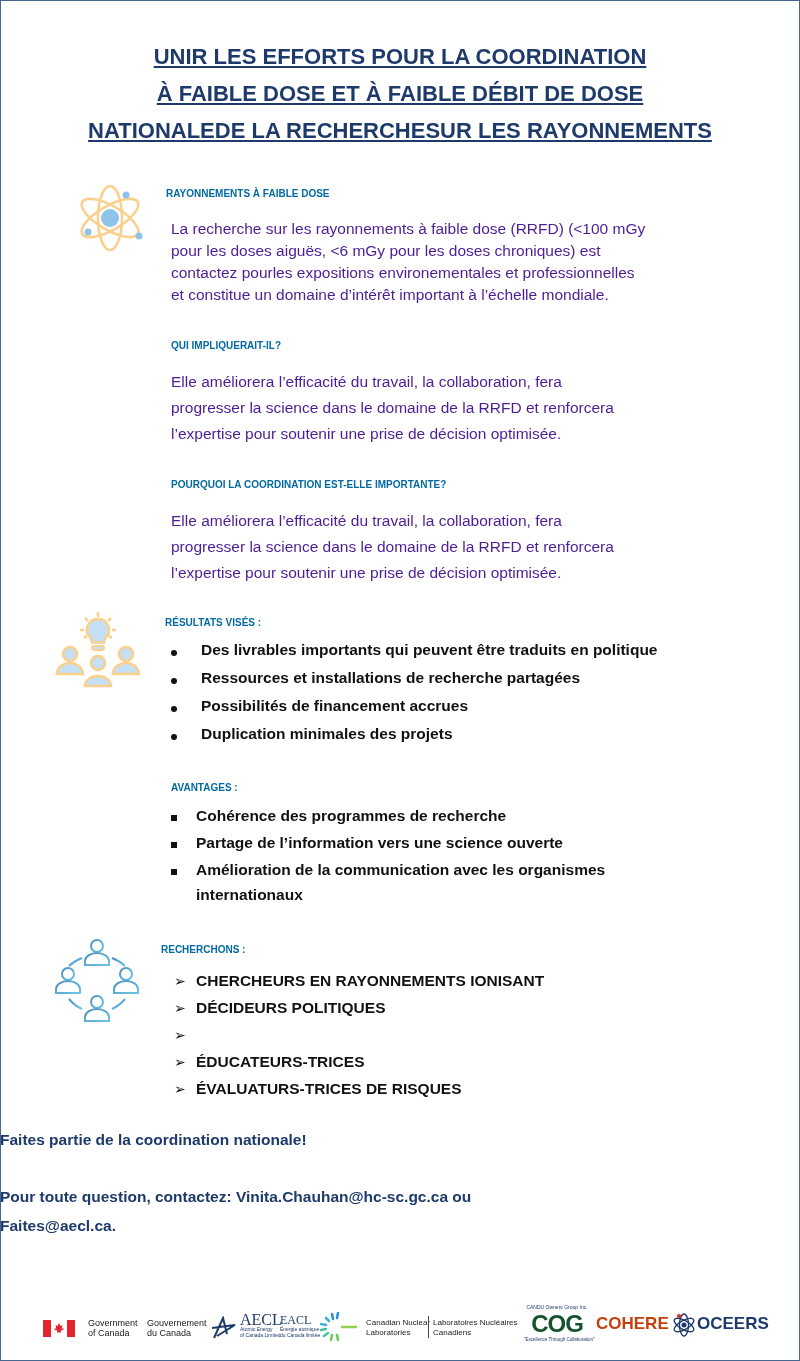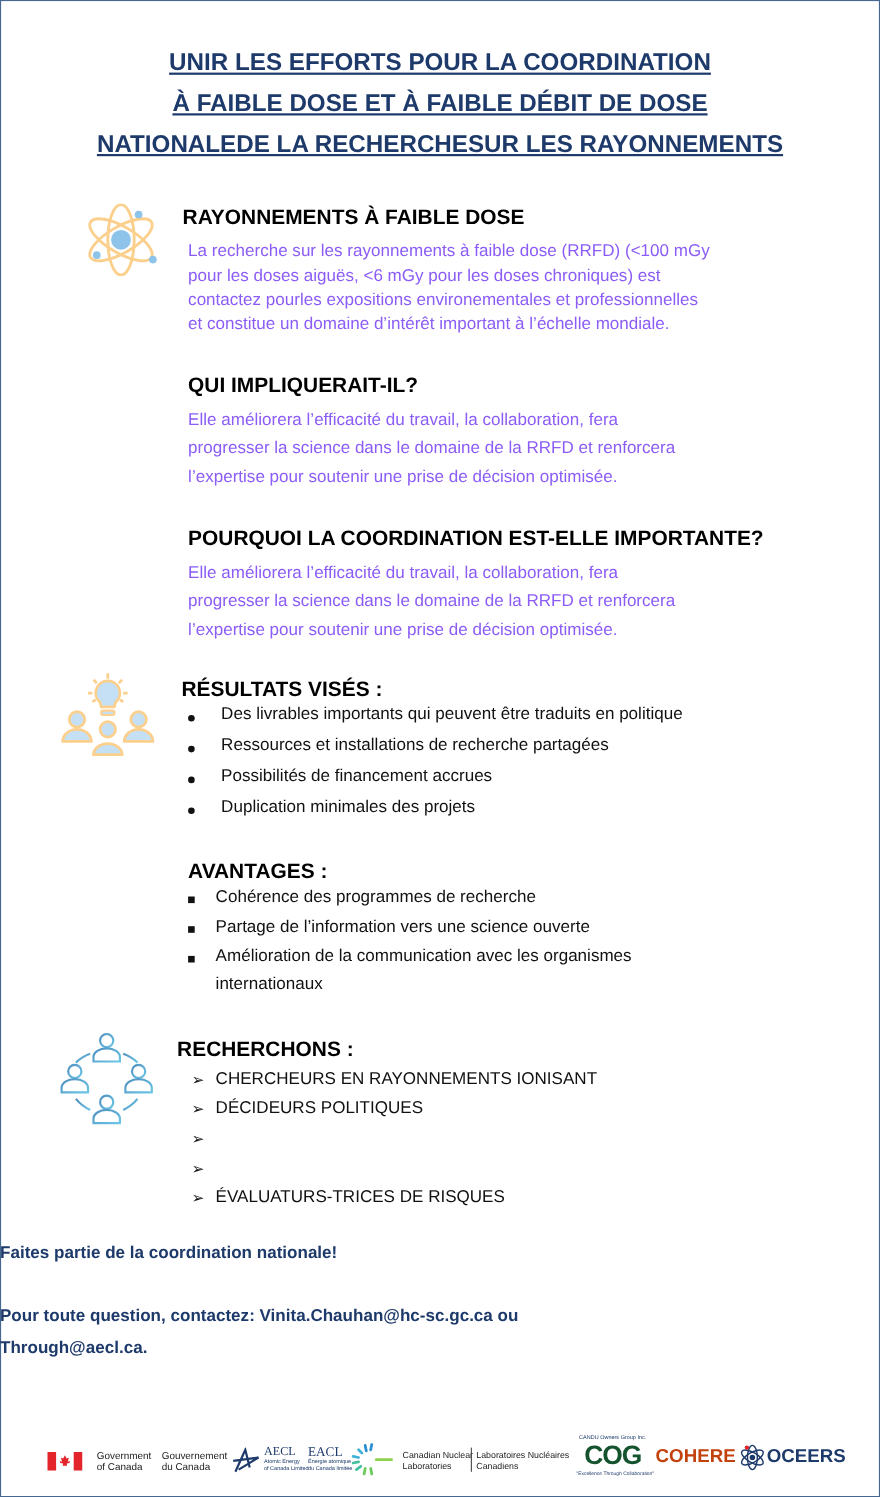--- a/index.html
+++ b/index.html
@@ -4,25 +4,25 @@
 <style>
   html, body { margin: 0; padding: 0; background: #ffffff; }
   body { width: 800px; height: 1361px; position: relative; overflow: hidden;
          font-family: "Liberation Sans", "DejaVu Sans", sans-serif; color: #111; }
   .frame { position: absolute; left: 0; top: 0; width: 798px; height: 1359px;
            border: 1px solid #46678f; box-sizing: content-box; }
   .title { position: absolute; left: 0; top: 38px; width: 800px; text-align: center;
            color: #1d3a6b; font-weight: bold; font-size: 22px; line-height: 37px;
            letter-spacing: 0px; }
   .title div { white-space: nowrap; text-decoration: underline; }
-  .heading { position: absolute; color: #000000; font-weight: bold; font-size: 19px;
+  .heading { position: absolute; color: #0369a1; font-weight: bold; font-size: 10px;
              white-space: nowrap; }
-  .para { position: absolute; font-size: 15.5px; line-height: 26px; color: #8b5cf6; white-space: nowrap; }
+  .para { position: absolute; font-size: 15.5px; line-height: 26px; color: #4c1d95; white-space: nowrap; }
   .list { position: absolute; margin: 0; padding: 0; list-style: none; font-size: 15.5px; color: #111; }
-  .list li { position: relative; white-space: nowrap; }
+  .list li { position: relative; white-space: nowrap; font-weight: bold; }
   .list .bullet { position: absolute; left: 0; top: 0; }
   .list .txt { position: absolute; left: 30px; top: 0; }
   .dot { display: inline-block; width: 6px; height: 6px; border-radius: 50%; background: #111; margin-top: 9px; }
   .sq { display: inline-block; width: 6px; height: 6px; background: #111; margin-top: 8px; }
   .arrow { font-size: 14px; line-height: 26px; }
   .footer-line { position: absolute; left: 0; width: 800px; text-align: left; color: #1d3a6b;
                  font-weight: bold; font-size: 15.5px; white-space: nowrap; }
   .icon { position: absolute; }
   .logos { position: absolute; left: 0; top: 1300px; width: 800px; height: 50px; }
   .logo-text { position: absolute; font-size: 8.5px; line-height: 10px; color: #222; white-space: nowrap; }
@@ -162,50 +162,51 @@
     </li>
   <li style="height:27px">
       <span class="bullet arrow">➢</span>
       <span class="txt" style="left:22px;line-height:26px">DÉCIDEURS POLITIQUES</span>
     </li>
   <li style="height:27px">
       <span class="bullet arrow">➢</span>
     </li>
   <li style="height:27px">
       <span class="bullet arrow">➢</span>
+      <span class="txt" style="left:22px;line-height:26px">ÉDUCATEURS-TRICES</span>
     </li>
   <li style="height:27px">
       <span class="bullet arrow">➢</span>
       <span class="txt" style="left:22px;line-height:26px">ÉVALUATURS-TRICES DE RISQUES</span>
     </li>
 </ul>
 
 <div class="footer-line" style="top:1131px">Faites partie de la coordination nationale!</div>
 <div class="footer-line" style="top:1188px">Pour toute question, contactez: Vinita.Chauhan@hc-sc.gc.ca ou</div>
-<div class="footer-line" style="top:1217px">Through@aecl.ca.</div>
+<div class="footer-line" style="top:1217px">Faites@aecl.ca.</div>
 
 <div class="logos">
   <svg class="icon" style="left:43px;top:20px" width="32" height="17" viewBox="0 0 32 17">
     <rect x="0" y="0" width="8" height="17" fill="#e3242b"></rect>
     <rect x="24" y="0" width="8" height="17" fill="#e3242b"></rect>
     <path d="M16 3 l1.5 3 l2 -1 l-0.8 4 l2 -1 l-0.5 2 l-2.5 0.5 l0.3 2 h-4 l0.3 -2 l-2.5 -0.5 l-0.5 -2 l2 1 l-0.8 -4 l2 1z" fill="#e3242b"></path>
   </svg>
   <div class="logo-text" style="left:88px;top:18px;font-size:9px">
     <div>Government</div>
     <div>of Canada</div>
   </div>
   <div class="logo-text" style="left:147px;top:18px;font-size:9px">
     <div>Gouvernement</div>
     <div>du Canada</div>
   </div>
   <svg class="icon" style="left:211px;top:16px" width="26" height="24" viewBox="0 0 26 24">
     <path d="M3 22 L12 2 L16 18 M1 12 L24 9 L6 20" fill="none" stroke="#1d3a6b" stroke-width="2"></path>
   </svg>
   <div class="logo-text" style="left:240px;top:14px;color:#1d3a6b">
-    <div style="font-family:'Liberation Serif',serif;font-size:11px;line-height:12px">AECL</div>
+    <div style="font-family:'Liberation Serif',serif;font-size:16px;line-height:12px">AECL</div>
     <div style="font-size:5px;line-height:6px">Atomic Energy</div>
     <div style="font-size:5px;line-height:6px">of Canada Limited</div>
   </div>
   <div class="logo-text" style="left:280px;top:14px;color:#1d3a6b">
     <div style="font-family:'Liberation Serif',serif;font-size:12px;line-height:12px">EACL</div>
     <div style="font-size:5px;line-height:6px">Énergie atomique</div>
     <div style="font-size:5px;line-height:6px">du Canada limitée</div>
   </div>
   <svg class="icon" style="left:318px;top:12px" width="40" height="30" viewBox="0 0 40 30">
     <g stroke-width="2.5" stroke-linecap="round">

